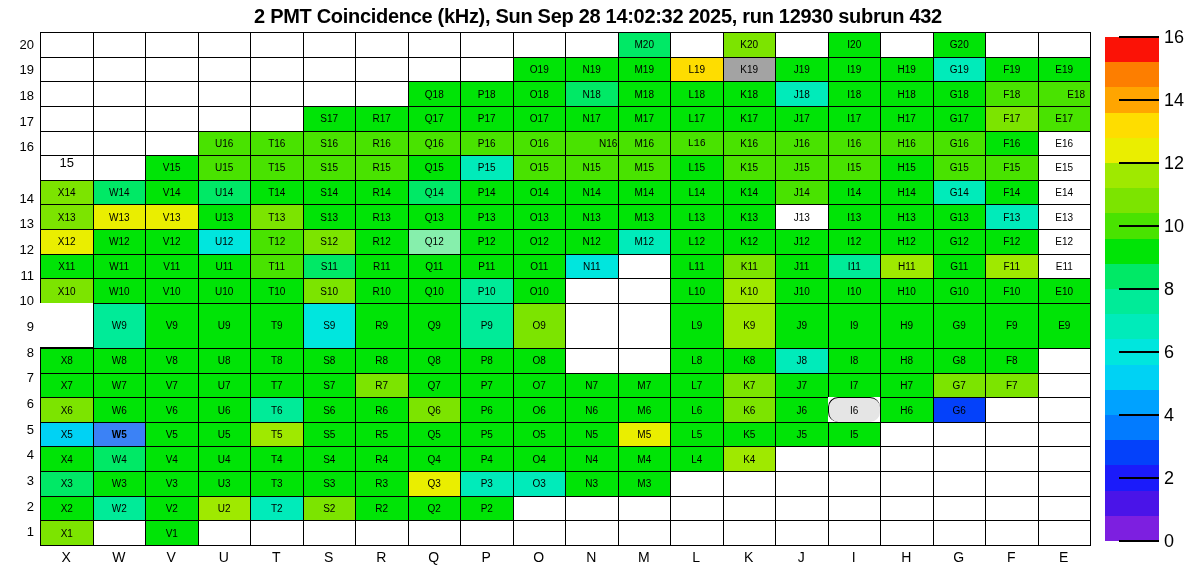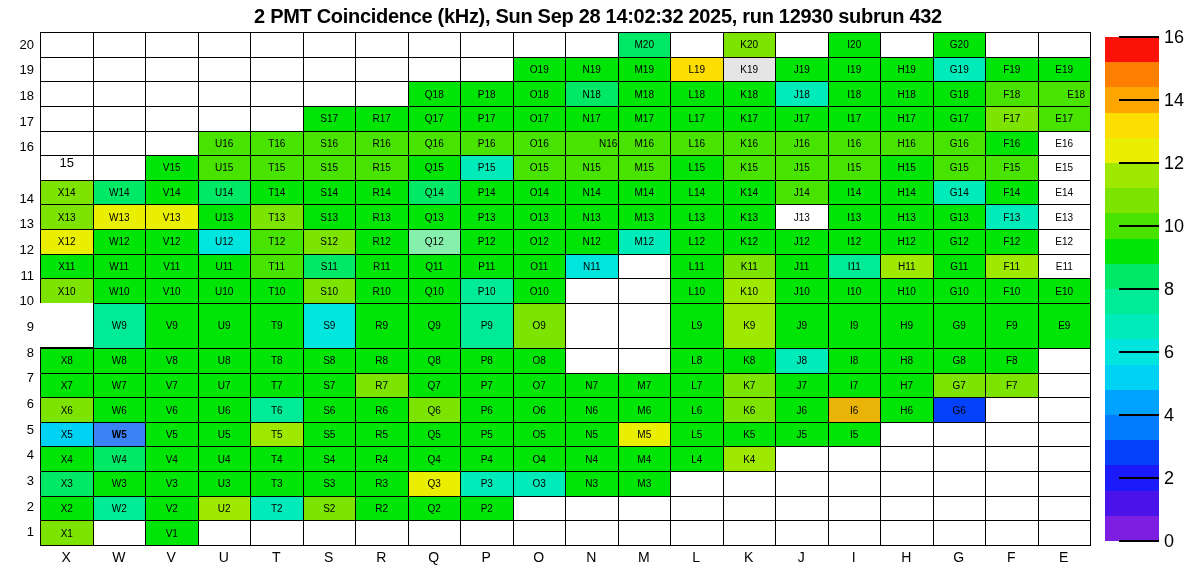--- a/index.html
+++ b/index.html
@@ -85,21 +85,21 @@
       </div>
       <div class="cell" style="background: rgb(0, 228, 6);">
         <span>N19</span>
       </div>
       <div class="cell" style="background: rgb(0, 228, 6);">
         <span>M19</span>
       </div>
       <div class="cell" style="background: rgb(254, 221, 0);">
         <span>L19</span>
       </div>
-      <div class="cell" style="background: #e5e5e5;">
+      <div class="cell" style="background: #a3a3a3;">
         <span>K19</span>
       </div>
       <div class="cell" style="background: rgb(0, 228, 6);">
         <span>J19</span>
       </div>
       <div class="cell" style="background: rgb(0, 228, 6);">
         <span>I19</span>
       </div>
       <div class="cell" style="background: rgb(0, 228, 6);">
         <span>H19</span>
@@ -232,21 +232,21 @@
       </div>
       <div class="cell" style="background: rgb(73, 227, 0);">
         <span>O16</span>
       </div>
       <div class="cell" style="background: rgb(73, 227, 0); padding-left: 33px;">
         <span>N16</span>
       </div>
       <div class="cell" style="background: rgb(73, 227, 0);">
         <span>M16</span>
       </div>
-      <div class="cell" style="background: rgb(73, 227, 0);">
+      <div class="cell" style="background: rgb(73, 227, 0); font-family: Liberation Mono, monospace;">
         <span>L16</span>
       </div>
       <div class="cell" style="background: rgb(73, 227, 0);">
         <span>K16</span>
       </div>
       <div class="cell" style="background: rgb(73, 227, 0);">
         <span>J16</span>
       </div>
       <div class="cell" style="background: rgb(73, 227, 0);">
         <span>I16</span>
@@ -819,21 +819,21 @@
       </div>
       <div class="cell" style="background: rgb(0, 228, 6);">
         <span>L6</span>
       </div>
       <div class="cell" style="background: rgb(124, 228, 0);">
         <span>K6</span>
       </div>
       <div class="cell" style="background: rgb(0, 228, 6);">
         <span>J6</span>
       </div>
-      <div class="cell" style="background: #eab308;">
+      <div class="cell" style="background: #e5e5e5; border-radius: 10px;">
         <span>I6</span>
       </div>
       <div class="cell" style="background: rgb(0, 228, 6);">
         <span>H6</span>
       </div>
       <div class="cell" style="background: rgb(4, 65, 250);">
         <span>G6</span>
       </div>
       <div class="cell"></div>
       <div class="cell"></div>

